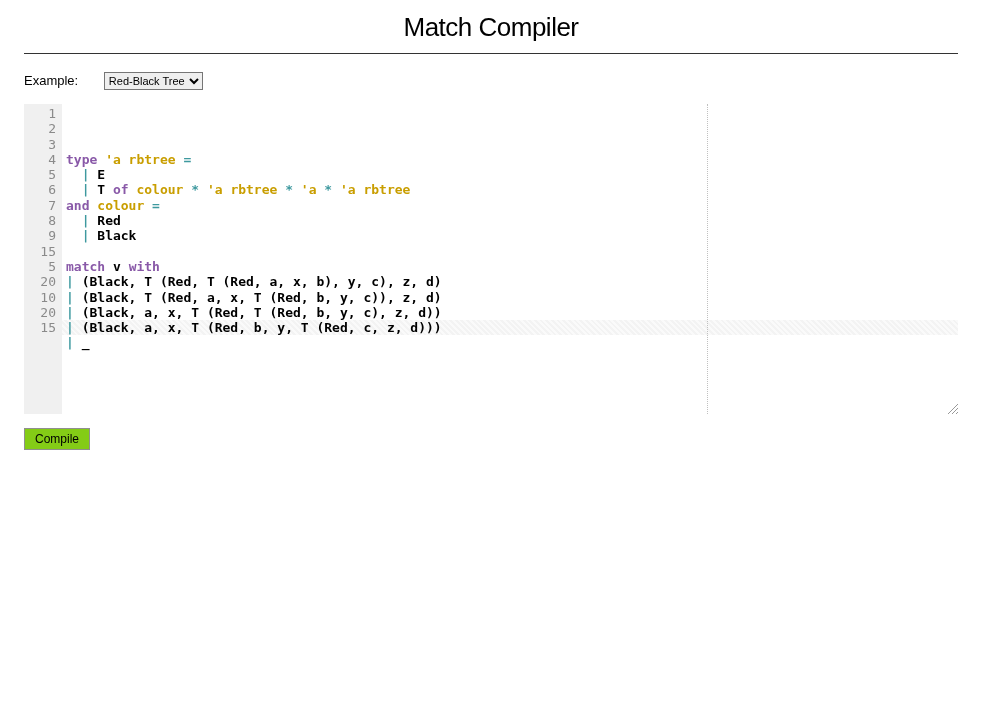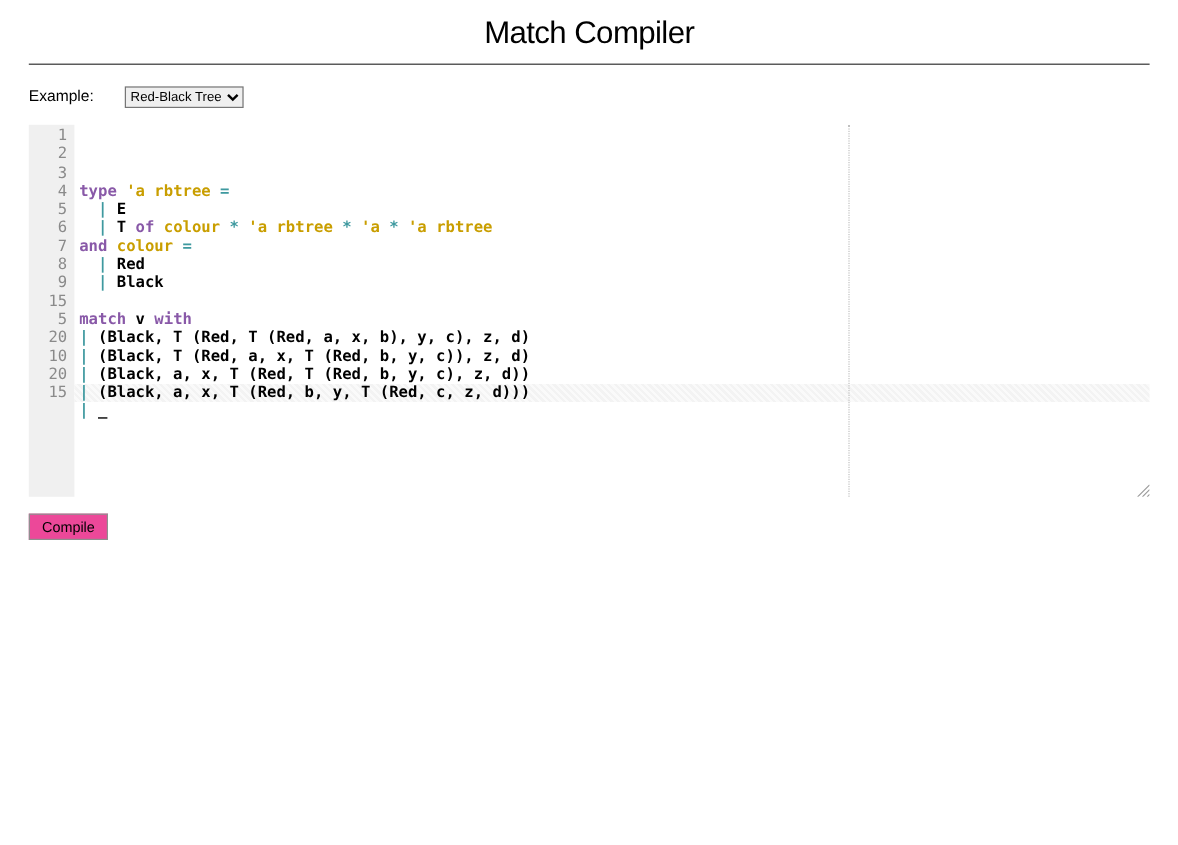--- a/index.html
+++ b/index.html
@@ -86,21 +86,21 @@
     right: 0;
     bottom: 0;
     width: 12px;
     height: 12px;
     cursor: nwse-resize;
   }
   .resize-handle svg { display:block; }
   button.compile {
     font-size: 12px;
     padding: 3px 10px;
-    background: #ec4899;
+    background: #84cc16;
     border: 1px solid #8f8f8f;
     cursor: pointer;
   }
 </style>
 </head>
 <body>
 
 
 
 <h1>Match Compiler</h1>

